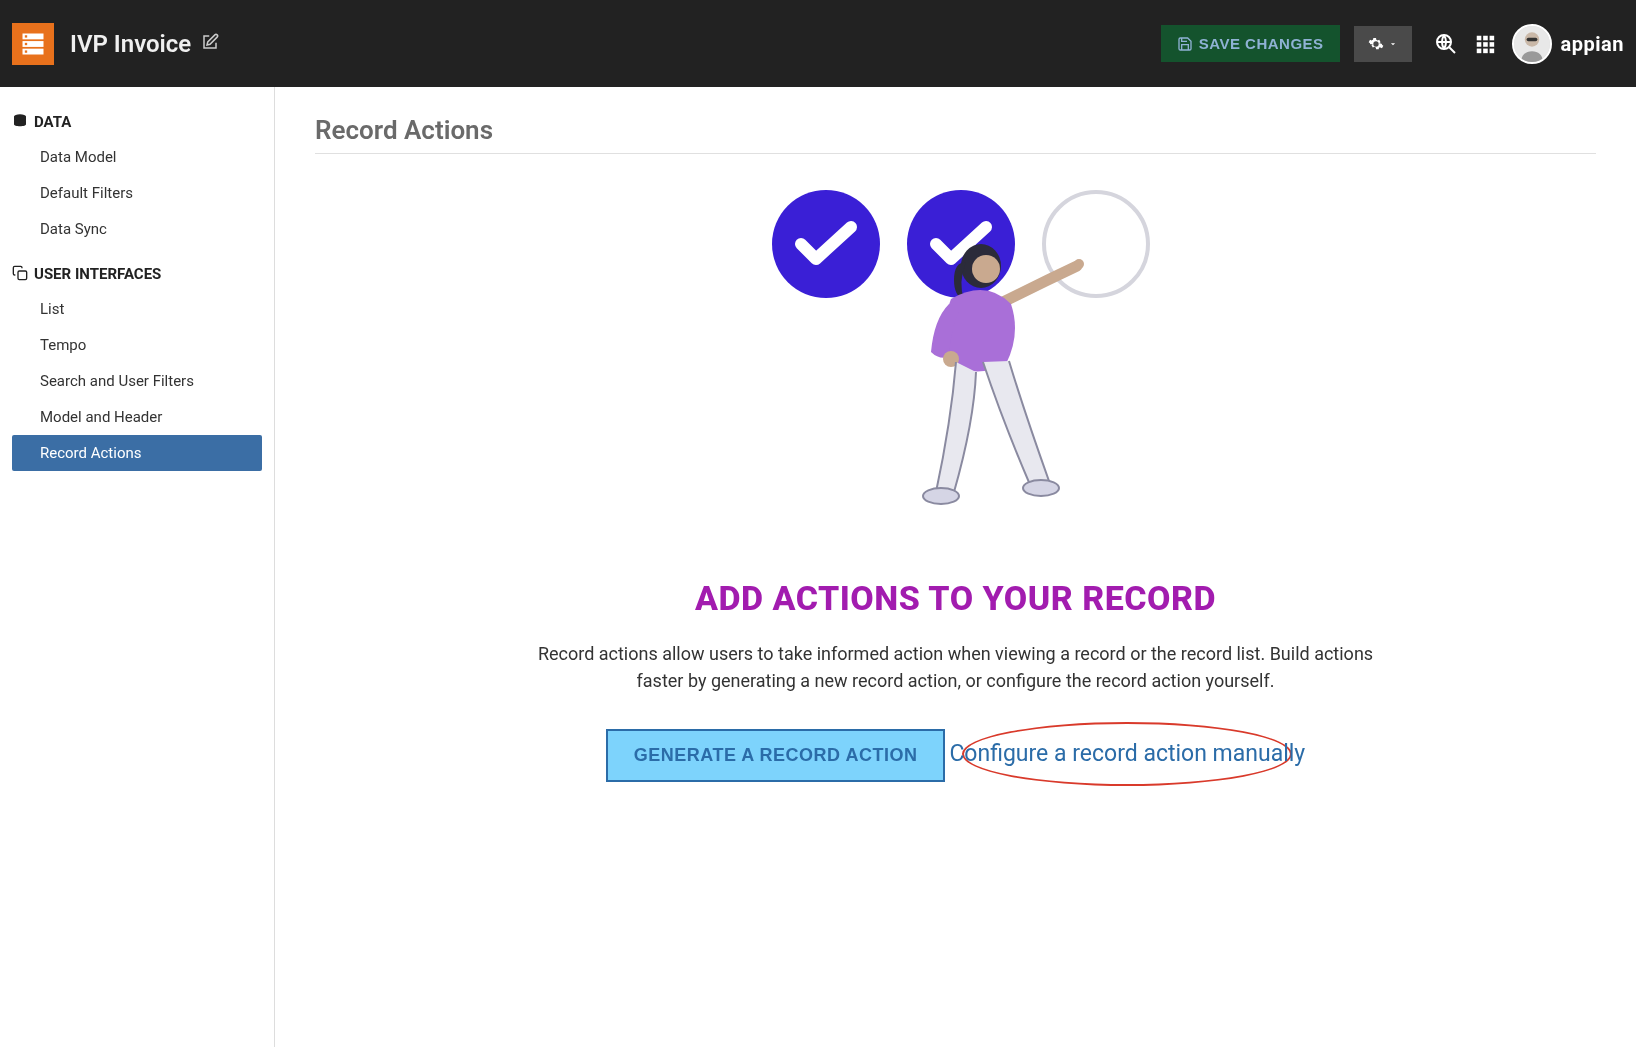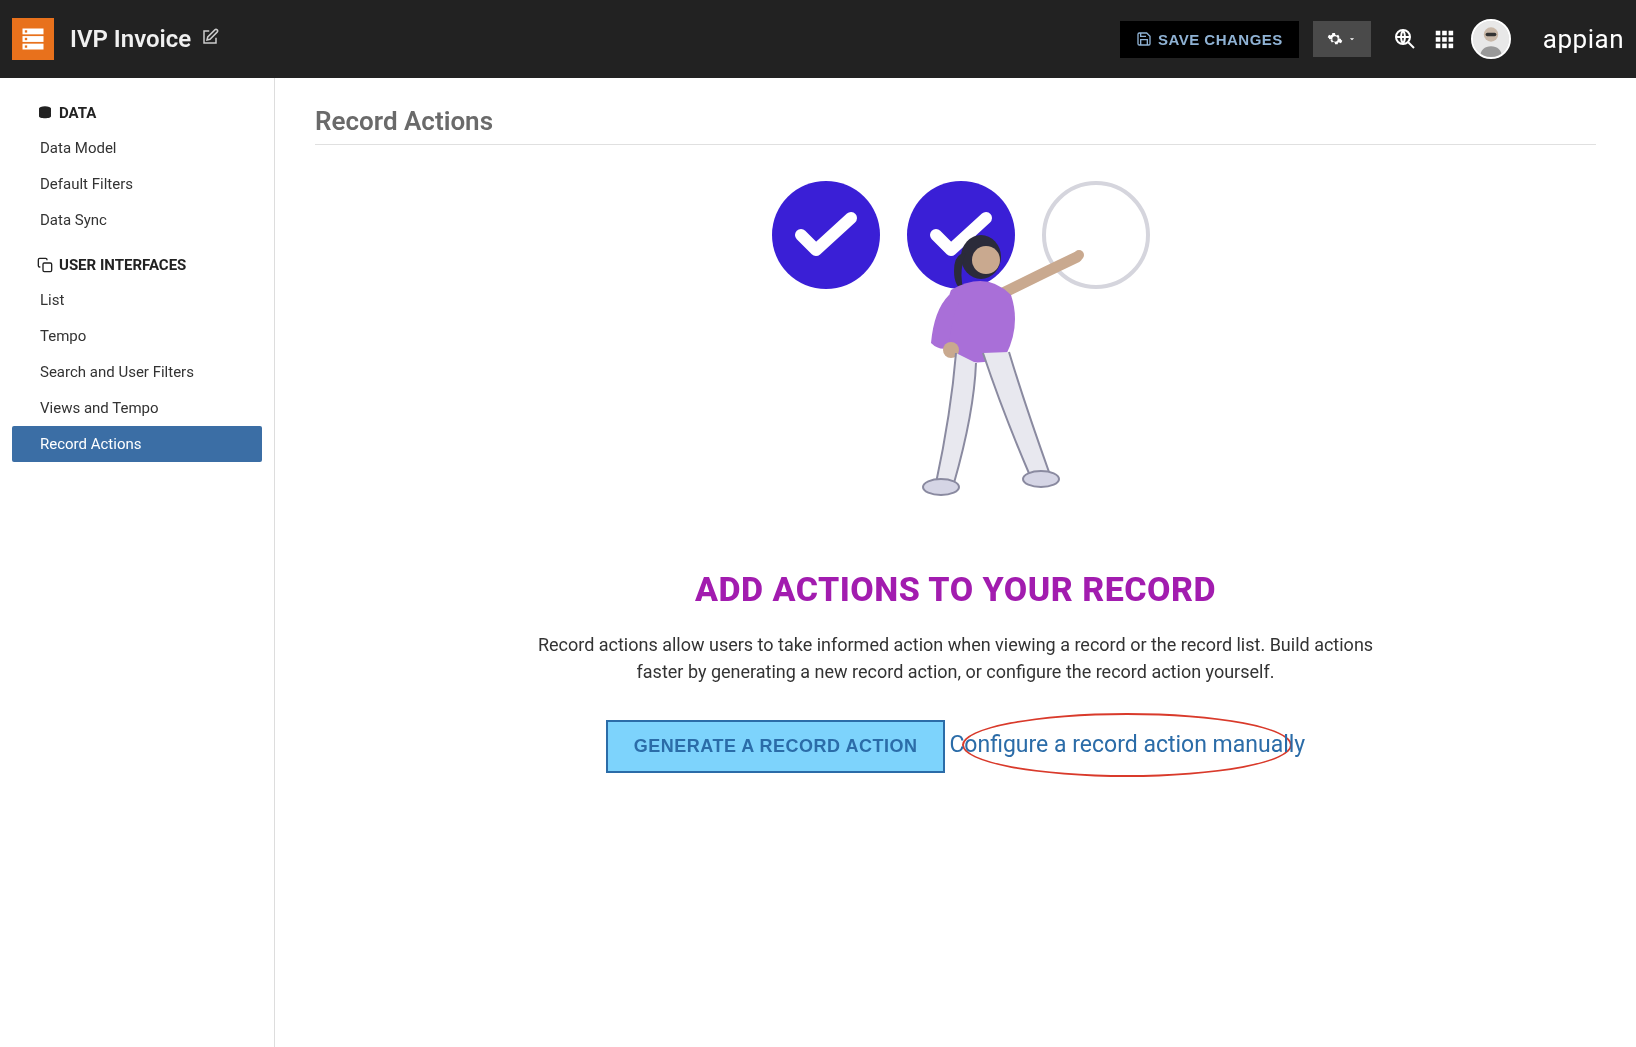--- a/index.html
+++ b/index.html
@@ -1,35 +1,35 @@
 <!DOCTYPE html>
 <html><head>
   <meta charset="utf-8">
   <style>
     * { box-sizing: border-box; margin: 0; padding: 0; }
     body { font-family: -apple-system, BlinkMacSystemFont, "Segoe UI", Roboto, Arial, sans-serif; background: #fff; color: #333; }
     
     
-    .header { background: #222; color: #fff; height: 78px; display: flex; align-items: center; padding: 12px 12px; }
+    .header { background: #222; color: #fff; height: 87px; display: flex; align-items: center; padding: 12px 12px; }
     .logo-box { width: 42px; height: 42px; background: #e8711c; display: flex; align-items: center; justify-content: center; margin-right: 16px; }
     .logo-box svg { width: 28px; height: 28px; }
     .header-title { font-size: 24px; font-weight: 600; color: #f0f0f0; }
     .header-edit-icon { margin-left: 10px; color: #ccc; cursor: pointer; }
     .header-spacer { flex: 1; }
-    .save-btn { background: #000000; color: #8fb2d4; border: none; padding: 10px 16px; font-size: 15px; font-weight: 700; letter-spacing: 0.5px; display: flex; align-items: center; gap: 6px; cursor: not-allowed; margin-right: 14px; }
+    .save-btn { background: #14532d; color: #8fb2d4; border: none; padding: 10px 16px; font-size: 15px; font-weight: 700; letter-spacing: 0.5px; display: flex; align-items: center; gap: 6px; cursor: not-allowed; margin-right: 14px; }
     .gear-btn { background: #4a4a4a; border: none; color: #fff; padding: 10px 14px; display: flex; align-items: center; gap: 4px; cursor: pointer; margin-right: 14px; }
     .header-icon { color: #fff; margin: 0 8px; cursor: pointer; display: flex; align-items: center; }
     .avatar { width: 40px; height: 40px; border-radius: 50%; border: 2px solid #fff; background: #ddd; margin: 0 8px; overflow: hidden; display: flex; align-items: center; justify-content: center; }
-    .brand { font-size: 26px; font-weight: 400; color: #fff; margin-left: 24px; letter-spacing: 0.5px; }
+    .brand { font-size: 20px; font-weight: 700; color: #fff; margin-left: 1px; letter-spacing: 0.5px; }
     
     
     .body-wrap { display: flex; height: calc(100vh - 70px); }
     .sidebar { width: 275px; border-right: 1px solid #ddd; padding: 18px 0; overflow-y: auto; }
     .sidebar-section { margin-bottom: 10px; }
-    .sidebar-header { font-weight: 700; font-size: 15px; padding: 8px 12px; display: flex; align-items: center; gap: 6px; color: #222; margin-left: 25px; }
+    .sidebar-header { font-weight: 700; font-size: 15px; padding: 8px 12px; display: flex; gap: 6px; color: #222; }
     .sidebar-item { padding: 9px 12px 9px 28px; font-size: 15px; color: #333; cursor: pointer; margin: 0 12px; border-radius: 2px; }
     .sidebar-item.active { background: #3b6ea5; color: #fff; }
     
     
     .main { flex: 1; padding: 28px 40px; overflow-y: auto; }
     .page-title { font-size: 26px; color: #6a6a6a; font-weight: 600; margin-bottom: 8px; }
     .title-rule { border: none; border-top: 1px solid #e0e0e0; margin-bottom: 30px; }
     
     .hero { text-align: center; }
     .hero-illustration { margin: 0 auto 30px; width: 420px; }
@@ -128,21 +128,21 @@
       <div class="sidebar-header">
         <svg width="16" height="16" viewBox="0 0 24 24" fill="none" stroke="currentColor" stroke-width="2">
             <rect x="9" y="9" width="13" height="13" rx="2"></rect>
             <path d="M5 15H4a2 2 0 0 1-2-2V4a2 2 0 0 1 2-2h9a2 2 0 0 1 2 2v1"></path>
           </svg>
         <span>USER INTERFACES</span>
       </div>
       <div class="sidebar-item">List</div>
       <div class="sidebar-item">Tempo</div>
       <div class="sidebar-item">Search and User Filters</div>
-      <div class="sidebar-item">Views and Tempo</div>
+      <div class="sidebar-item">Model and Header</div>
       <div class="sidebar-item active">Record Actions</div>
     </div>
   </nav>
 
   <main class="main">
     <h1 class="page-title">Record Actions</h1>
     <hr class="title-rule">
 
     <div class="hero">
       <div class="hero-illustration">

